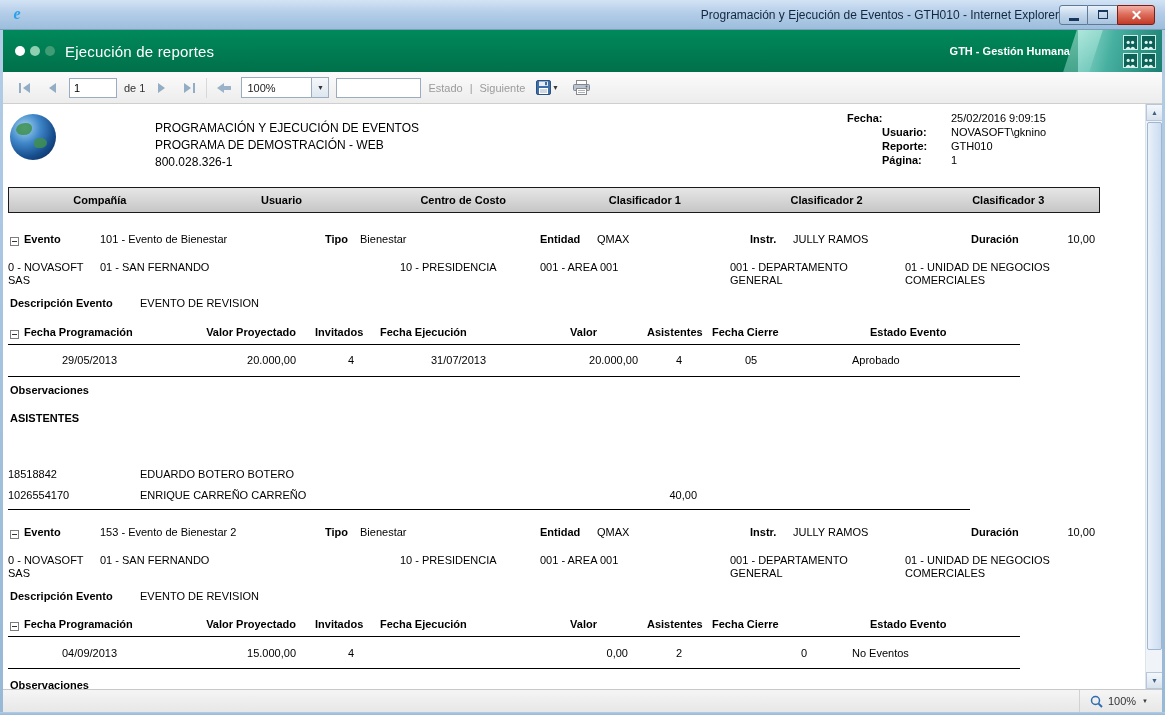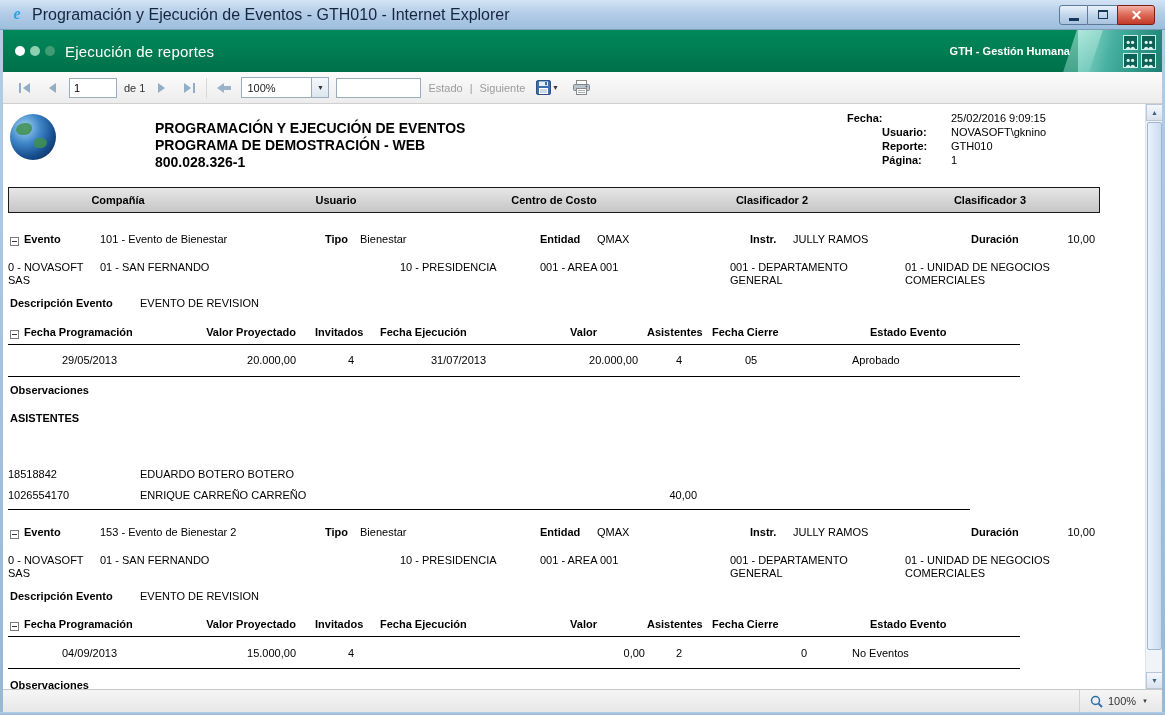--- a/index.html
+++ b/index.html
@@ -13,21 +13,21 @@
   .edge.left { left:0; top:30px; bottom:0; width:3px; }
   .edge.right { right:0; top:30px; bottom:0; width:3px; }
   .edge.bottom { left:0; right:0; bottom:0; height:3px; }
 
   
   .titlebar { position:absolute; left:0; top:0; right:0; height:30px;
     background:linear-gradient(#d3e3f4,#b4cde8 45%,#9cbedd);
     border-bottom:1px solid #7f9db9; display:flex; align-items:center; padding:0 8px; z-index:70; }
   .ie-icon { width:18px; height:18px; margin-right:6px; border-radius:50%;
     color:#2aa3e8; font:italic bold 16px/16px "Liberation Serif",serif; text-align:center; }
-  .win-title { flex:1; font-size:16px; color:#14273d; white-space:nowrap; overflow:hidden; }
+  .win-title { flex:1; font-size:12px; color:#14273d; white-space:nowrap; overflow:hidden;text-align:right; }
   .winbtns { display:flex; margin-right:2px; }
   .winbtn { width:29px; height:20px; border:1px solid #5e7a96; display:flex; align-items:center; justify-content:center;
     background:linear-gradient(#eaf2fc,#c2d6ea 50%,#a9c3de); }
   .winbtn.min { border-radius:3px 0 0 3px; }
   .winbtn.max { border-left:none; border-right:none; }
   .winbtn.close { border-radius:0 3px 3px 0; border-color:#7e1d12;
     background:linear-gradient(#f4b0a6,#de6e5d 45%,#c23a27); width:38px; }
   .gl-min { width:10px; height:3px; background:#16365c; margin-top:9px; }
   .gl-max { width:10px; height:9px; border:1px solid #16365c; border-top:2px solid #16365c; background:transparent; }
   .gl-close { position:relative; width:11px; height:11px; }
@@ -74,21 +74,21 @@
     overflow:hidden; font-size:11px; color:#000; }
   .cell { position:absolute; white-space:nowrap; line-height:13px; }
   .cell.wrap { white-space:normal; }
   .b { font-weight:bold; }
   .row { position:absolute; left:0; width:100%; }
   .hl { position:absolute; height:1px; background:#000; bottom:0; }
 
   .globe { position:absolute; left:7px; top:10px; width:46px; height:46px; border-radius:50%;
     background:radial-gradient(circle at 32% 30%, #a6d8f4 0%, #3f86c8 35%, #174e8e 65%, #081d42 100%); overflow:hidden; }
   .globe i { position:absolute; background:#3f8f4f; opacity:.85; }
-  .rpt-titles { position:absolute; left:152px; top:16px; font-size:14px; font-weight:bold; line-height:17px; }
+  .rpt-titles { position:absolute; left:152px; top:16px; font-size:12px; font-weight:normal; line-height:17px; }
 
   .band { position:absolute; left:5px; top:83px; width:1092px; height:26px; border:1px solid #1a1a1a;
     background:linear-gradient(#e6e6e6,#c6c6c6); display:flex; }
   .band .bc { flex:1; display:flex; align-items:center; justify-content:center; font-weight:bold; font-size:11px; }
 
   .collapse { position:relative; display:inline-block; width:9px; height:9px; border:1px solid #7d7d7d; background:#fff; vertical-align:middle; }
   .collapse::after { content:""; position:absolute; left:1px; right:1px; top:3px; height:1px; background:#333; }
 
   
   .scrollbar { position:absolute; right:3px; top:104px; width:17px; height:585px; background:#f0f3f7; border-left:1px solid #dde4ec; z-index:55; }
@@ -252,20 +252,21 @@
     <span class="cell" style="left:948px;top:22px">NOVASOFT\gknino</span>
     <span class="cell b" style="left:879px;top:36px">Reporte:</span>
     <span class="cell" style="left:948px;top:36px">GTH010</span>
     <span class="cell b" style="left:879px;top:50px">Página:</span>
     <span class="cell" style="left:948px;top:50px">1</span>
 
     <div class="band">
       <span class="bc">Compañía</span>
       <span class="bc">Usuario</span>
       <span class="bc">Centro de Costo</span>
+      <span class="bc">Clasificador 1</span>
       <span class="bc">Clasificador 2</span>
       <span class="bc">Clasificador 3</span>
     </div>
 
     <div class="row" style="top:129px;height:16px">
       <span class="cell" style="left:7px;top:1px"><i class="collapse"></i></span>
       <span class="cell b" style="left:21px">Evento</span>
       <span class="cell" style="left:97px">101 - Evento de Bienestar</span>
       <span class="cell b" style="left:322px">Tipo</span>
       <span class="cell" style="left:357px">Bienestar</span>
@@ -368,21 +369,21 @@
       <span class="cell b" style="left:644px">Asistentes</span>
       <span class="cell b" style="left:709px">Fecha Cierre</span>
       <span class="cell b" style="left:867px">Estado Evento</span>
       <i class="hl" style="left:5px;width:1012px"></i>
     </div>
     <div class="row" style="top:543px;height:22px">
       <span class="cell" style="left:59px">04/09/2013</span>
       <span class="cell" style="left:193px;width:100px;text-align:right">15.000,00</span>
       <span class="cell" style="left:345px">4</span>
       <span class="cell" style="left:428px"></span>
-      <span class="cell" style="left:542px;width:100px;text-align:right">0,00</span>
+      <span class="cell" style="left:525px;width:100px;text-align:right">0,00</span>
       <span class="cell" style="left:673px">2</span>
       <span class="cell" style="left:742px;width:62px;text-align:right">0</span>
       <span class="cell" style="left:849px">No Eventos</span>
       <i class="hl" style="left:5px;width:1012px"></i>
     </div>
     <div class="row" style="top:575px;height:16px">
       <span class="cell b" style="left:7px">Observaciones</span>
     </div>
   </div>
 

